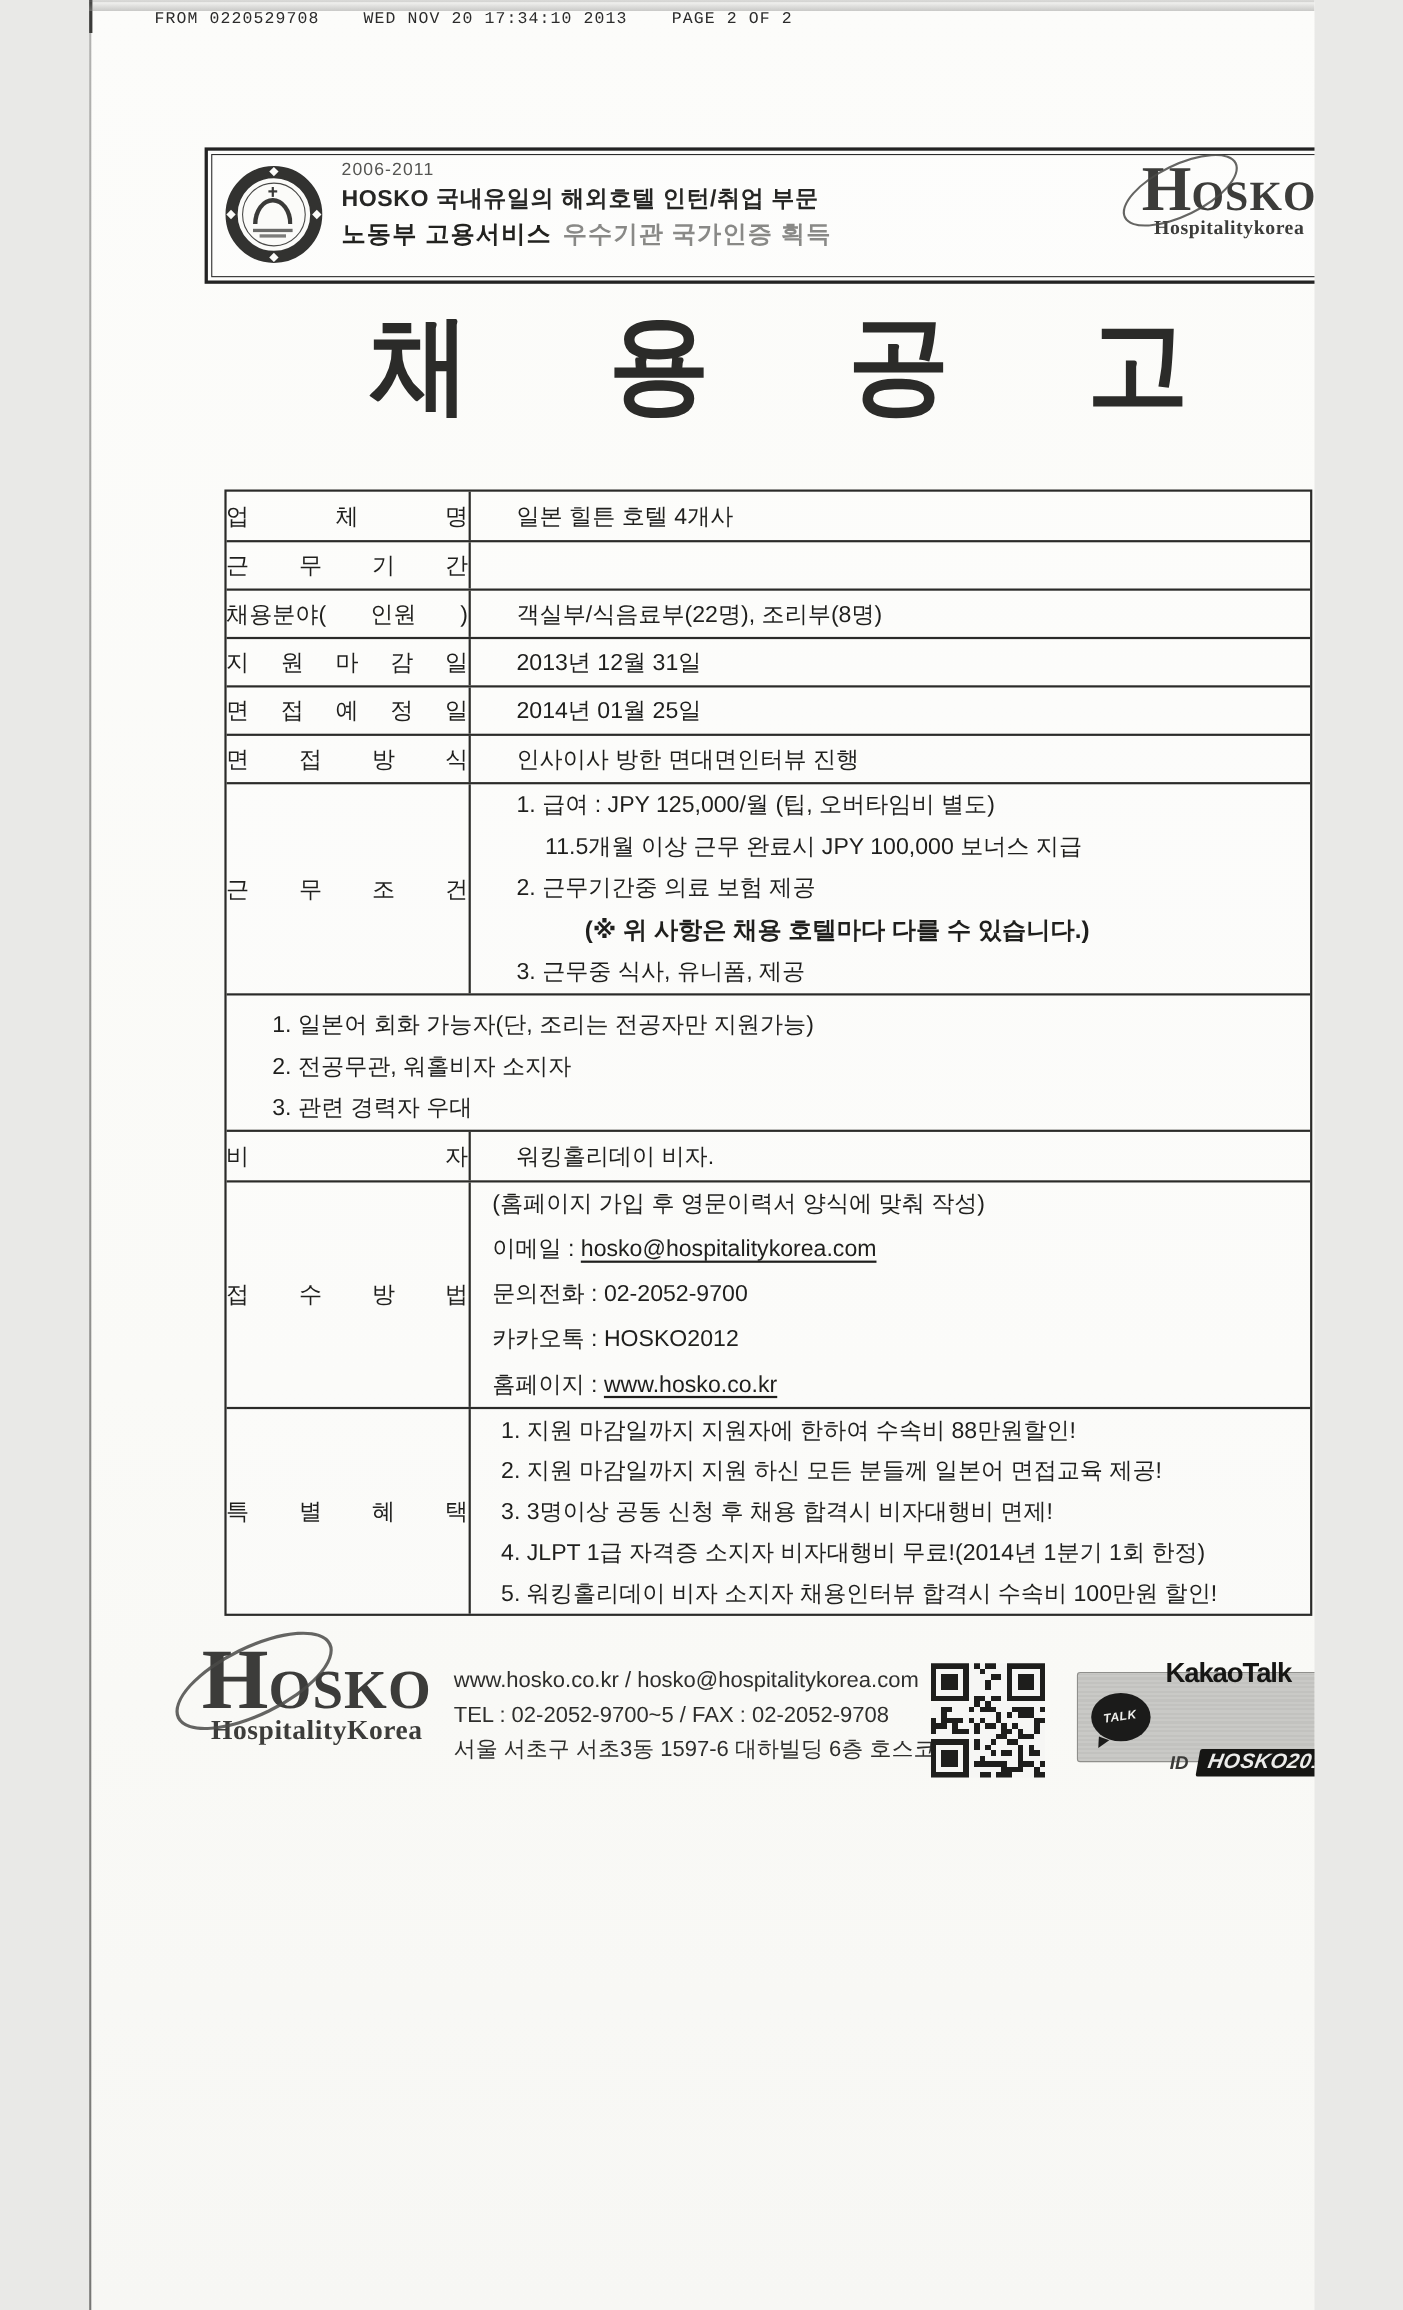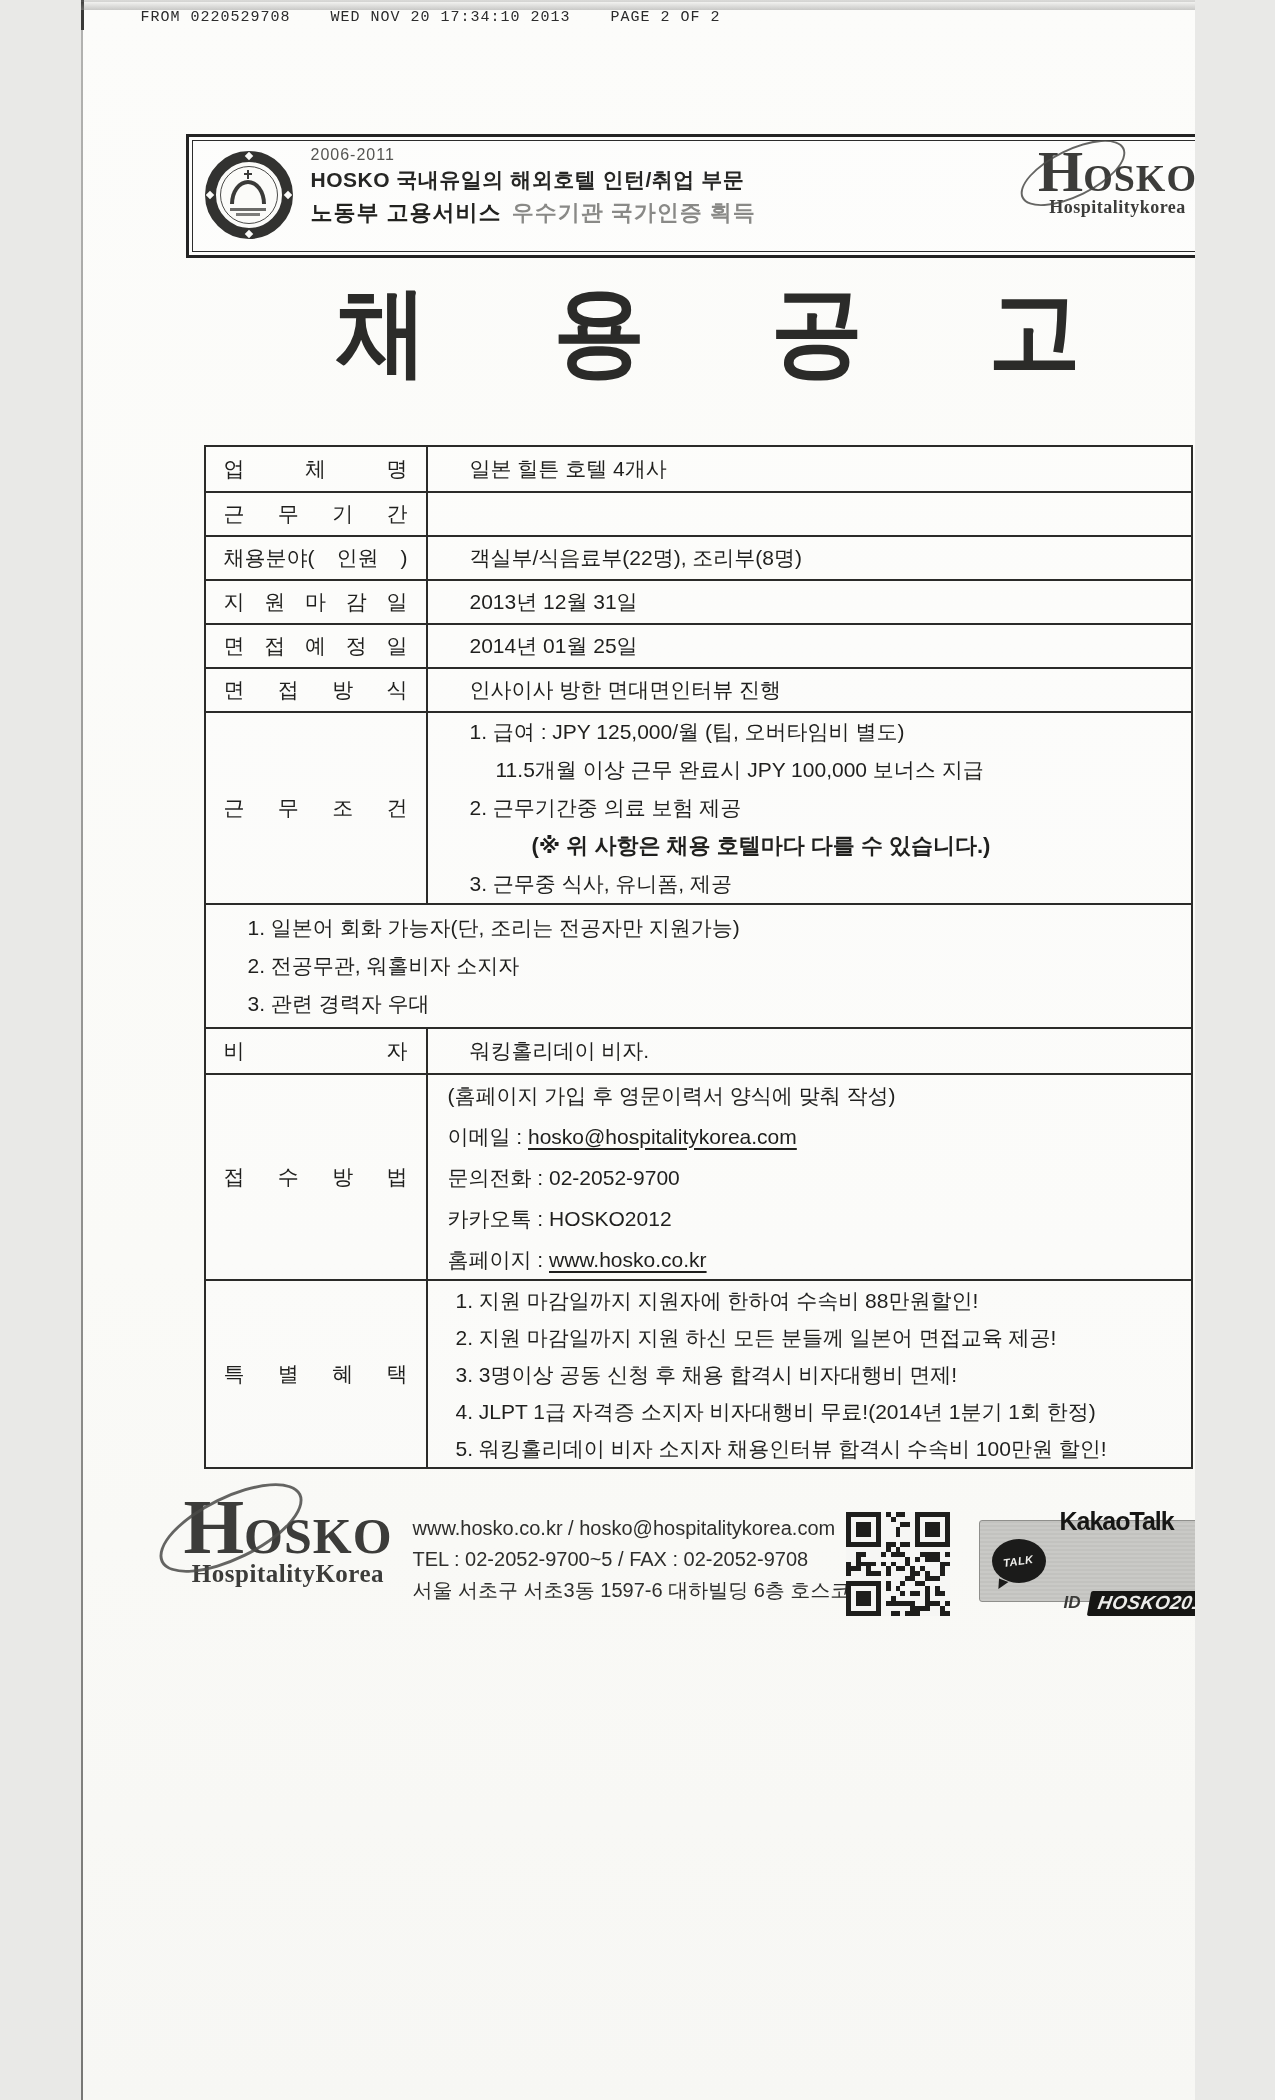--- a/index.html
+++ b/index.html
@@ -63,25 +63,25 @@
   .doc-title{position:absolute;left:255px;top:266px;width:745px;font-size:92px;font-weight:900;
              color:#2b2b29;transform:scaleY(1.06);transform-origin:top;
              text-align:justify;text-align-last:justify;letter-spacing:0;}
 
   
   .jobtable{position:absolute;left:123px;top:445px;width:985px;border:2px solid #2b2b29;
             background:rgba(255,255,255,.25);}
   .trow{display:flex;border-top:2px solid #2b2b29;}
   .trow:first-child{border-top:none;}
   .lcell{width:222px;flex:0 0 222px;border-right:2px solid #2b2b29;display:flex;align-items:center;
-         padding:0 18px;box-sizing:border-box;font-size:21px;color:#1f1f1d;}
+         padding:0 0;box-sizing:border-box;font-size:21px;color:#1f1f1d;}
   .lcell span{display:block;width:100%;text-align:justify;text-align-last:justify;}
   .vcell{flex:1;display:flex;align-items:center;padding-left:42px;font-size:21px;color:#1f1f1d;
          box-sizing:border-box;}
-  .vlines{flex:1;display:flex;flex-direction:column;justify-content:center;height:100%;
+  .vlines{flex:1;display:flex;flex-direction:column;justify-content:flex-end;height:100%;
           font-size:21px;color:#1f1f1d;box-sizing:border-box;}
   .vlines .ln{line-height:38px;}
   .indent1{padding-left:26px;}
   .bold-ln{font-weight:700;font-size:22px;padding-left:62px;}
   .ulink{text-decoration:underline;text-underline-offset:4px;}
 
   
   .footer-logo{position:absolute;left:85px;top:1488px;width:245px;text-align:center;}
   .footer-logo .hlogo{--hsz:78px;--osz:50px;}
   .footer-logo .swoosh{left:-30px;top:8px;width:150px;height:58px;border-width:3px;}

